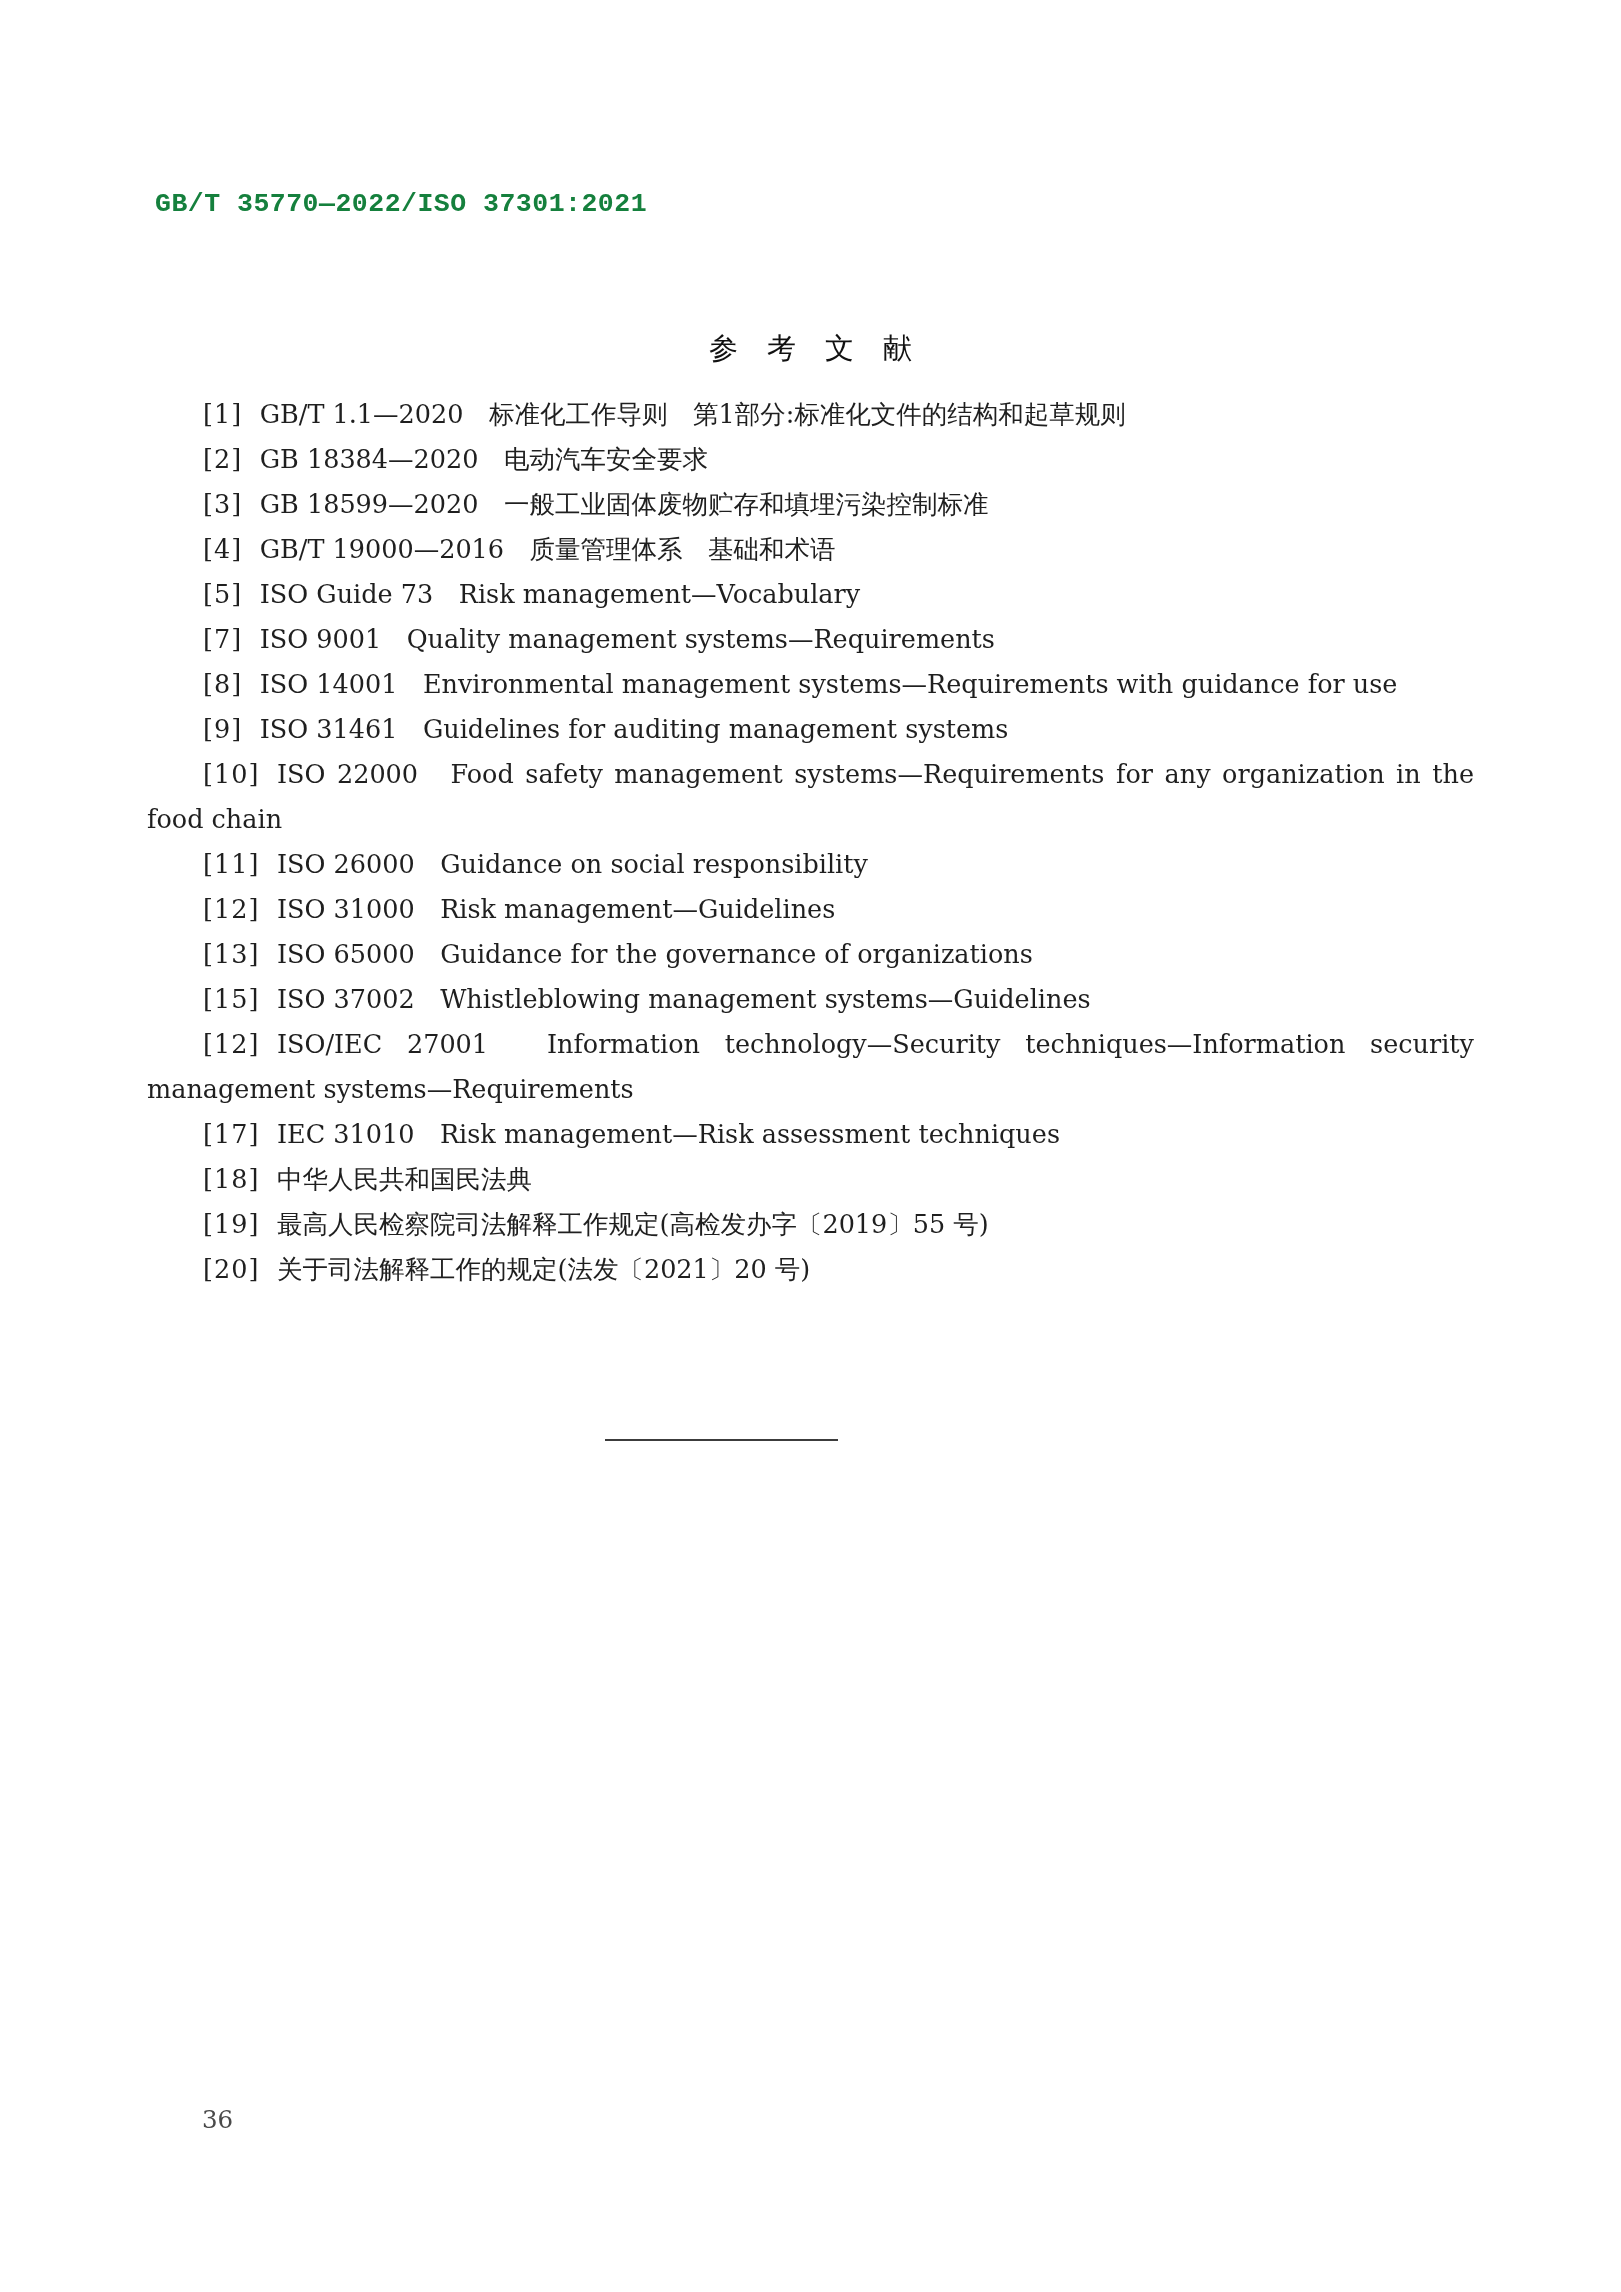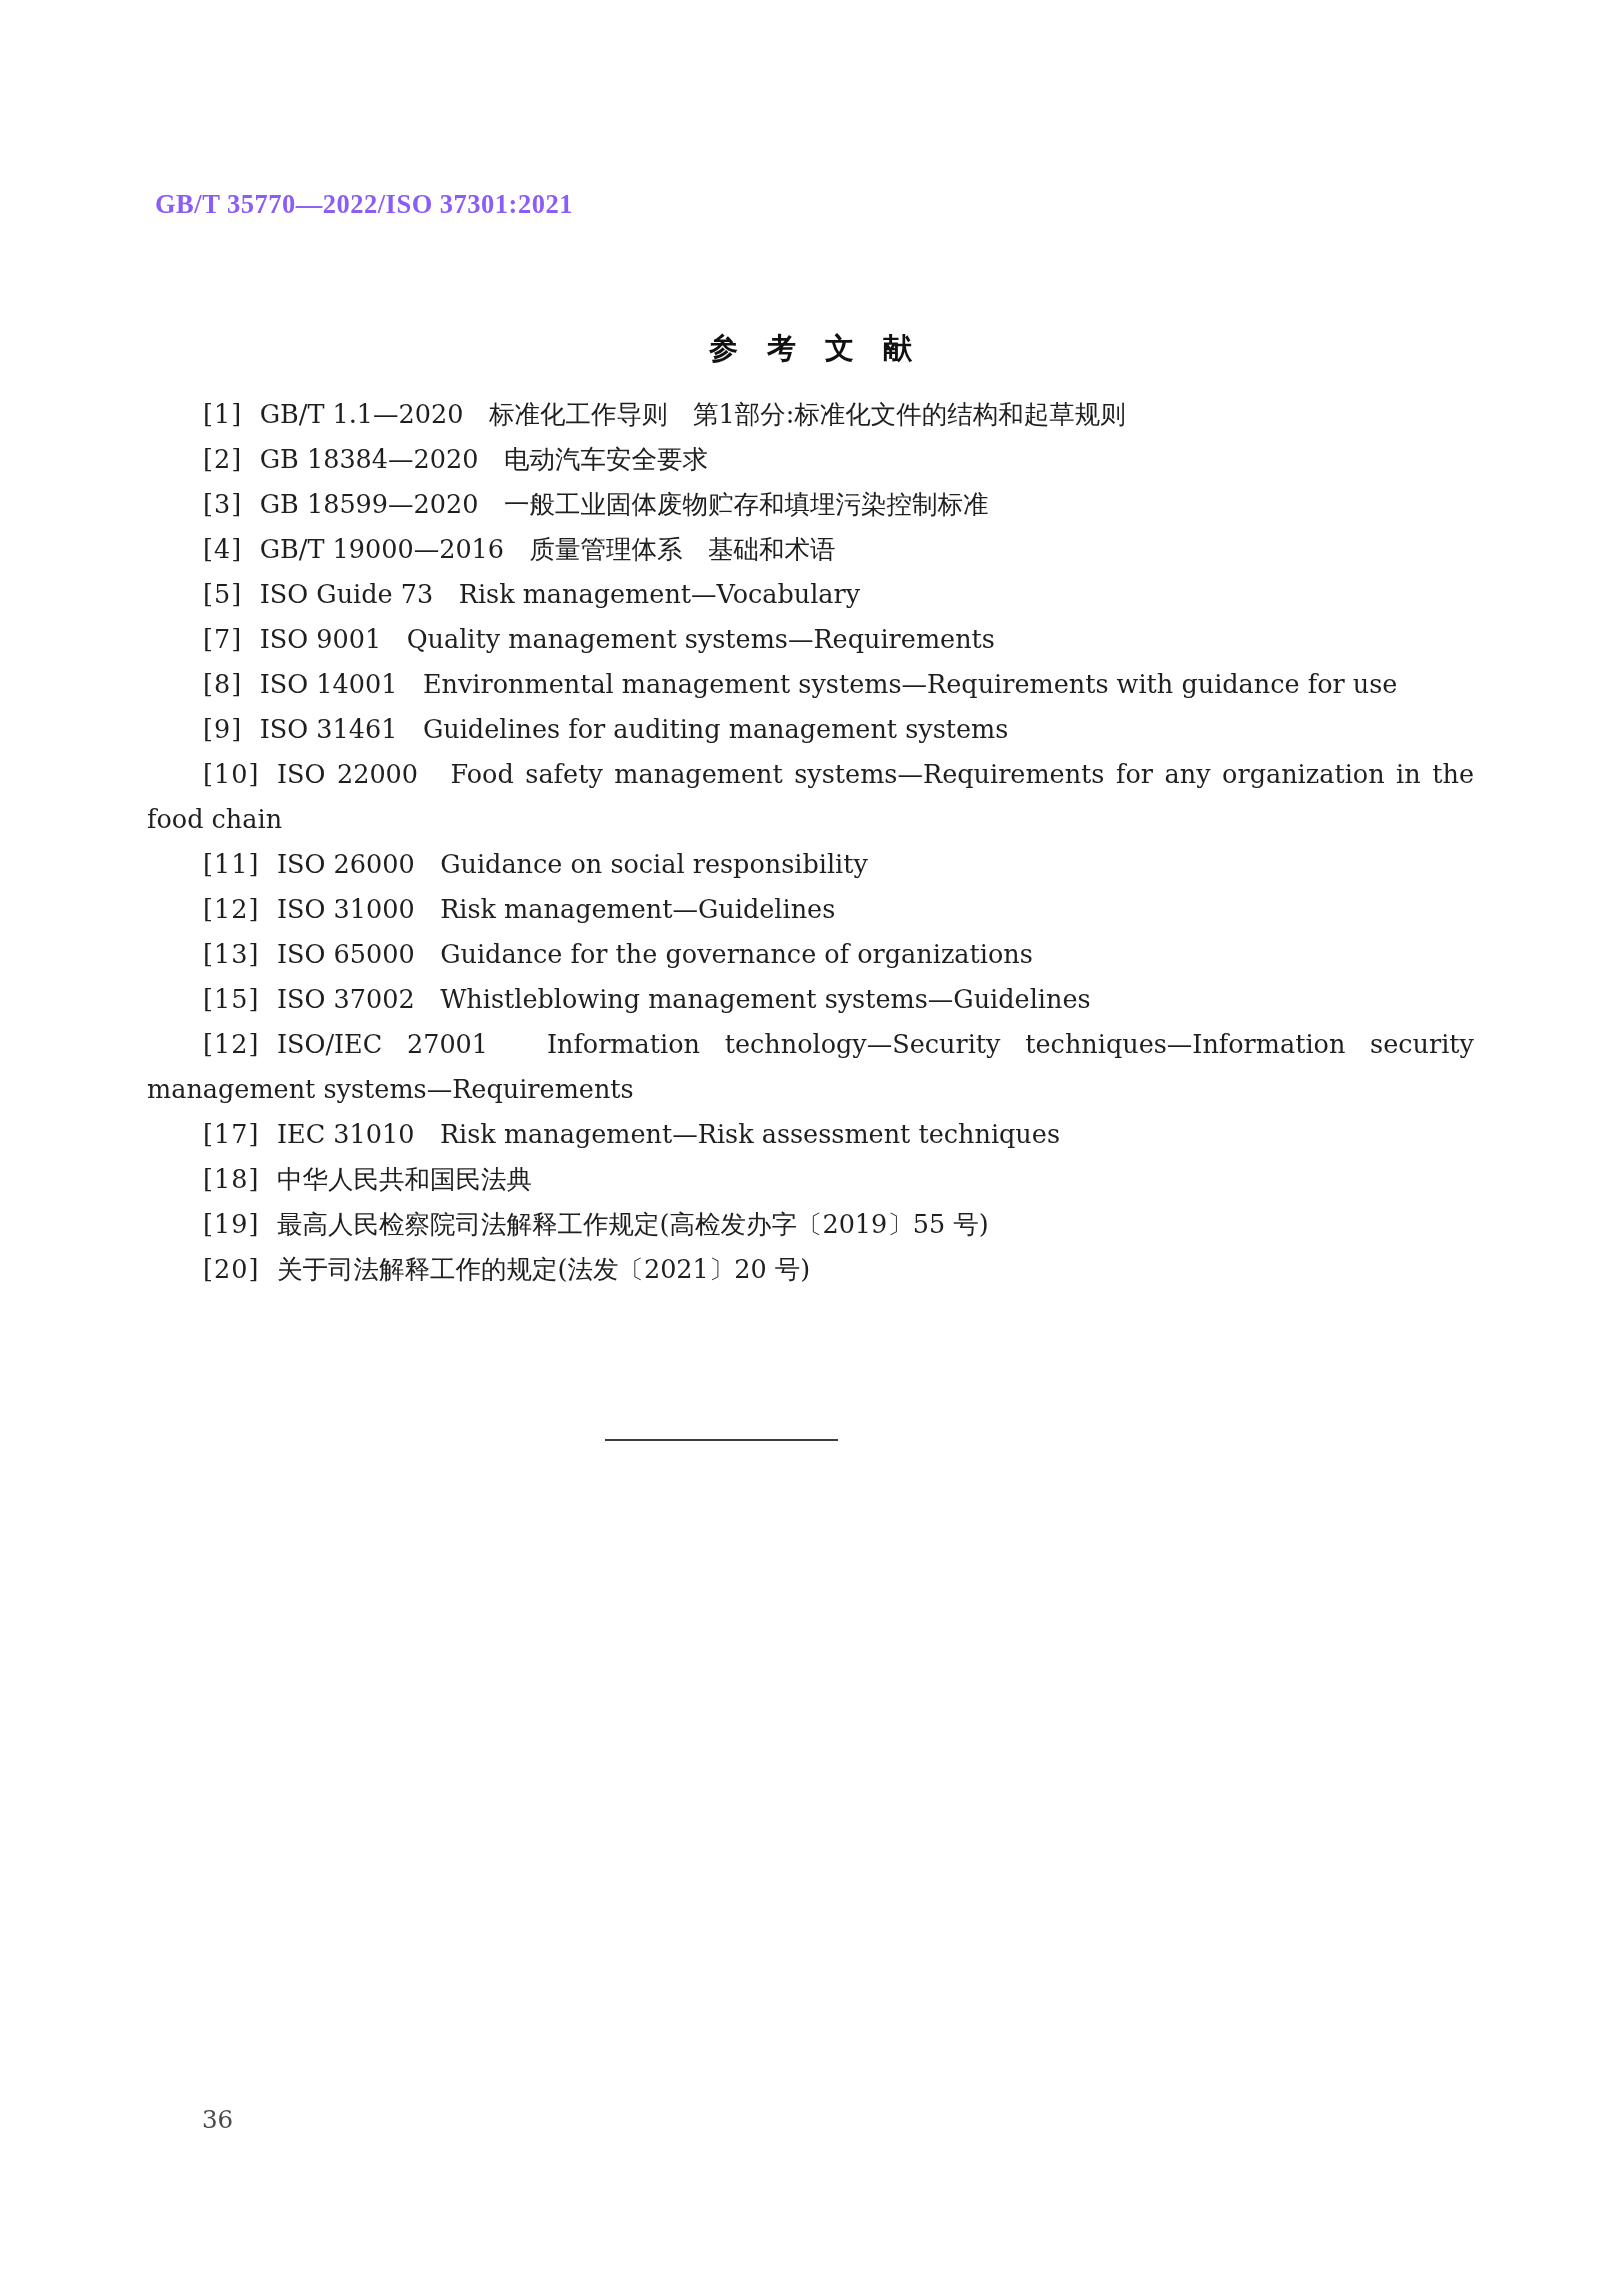--- a/index.html
+++ b/index.html
@@ -13,35 +13,35 @@
     height: 2293px;
     background: #ffffff;
     overflow: hidden;
     font-family: "DejaVu Serif", "Liberation Serif", serif;
     color: #222222;
   }
   .doc-header {
     position: absolute;
     top: 189px;
     left: 155px;
-    font-family: Liberation Serif, serif;
+    font-family: Liberation Mono, monospace;
     font-weight: bold;
     font-size: 26.5px;
     letter-spacing: 0.5px;
-    color: #8b5cf6;
+    color: #15803d;
     white-space: nowrap;
   }
   .doc-title {
     position: absolute;
     top: 329px;
     left: 0;
     width: 100%;
     text-align: center;
     font-family: "Liberation Sans", "DejaVu Sans", sans-serif;
-    font-weight: bold;
+    font-weight: normal;
     font-size: 29px;
     color: #111111;
     white-space: nowrap;
   }
   .ref-list {
     position: absolute;
     top: 392px;
     left: 147px;
     width: 1327px;
     font-size: 25.5px;

